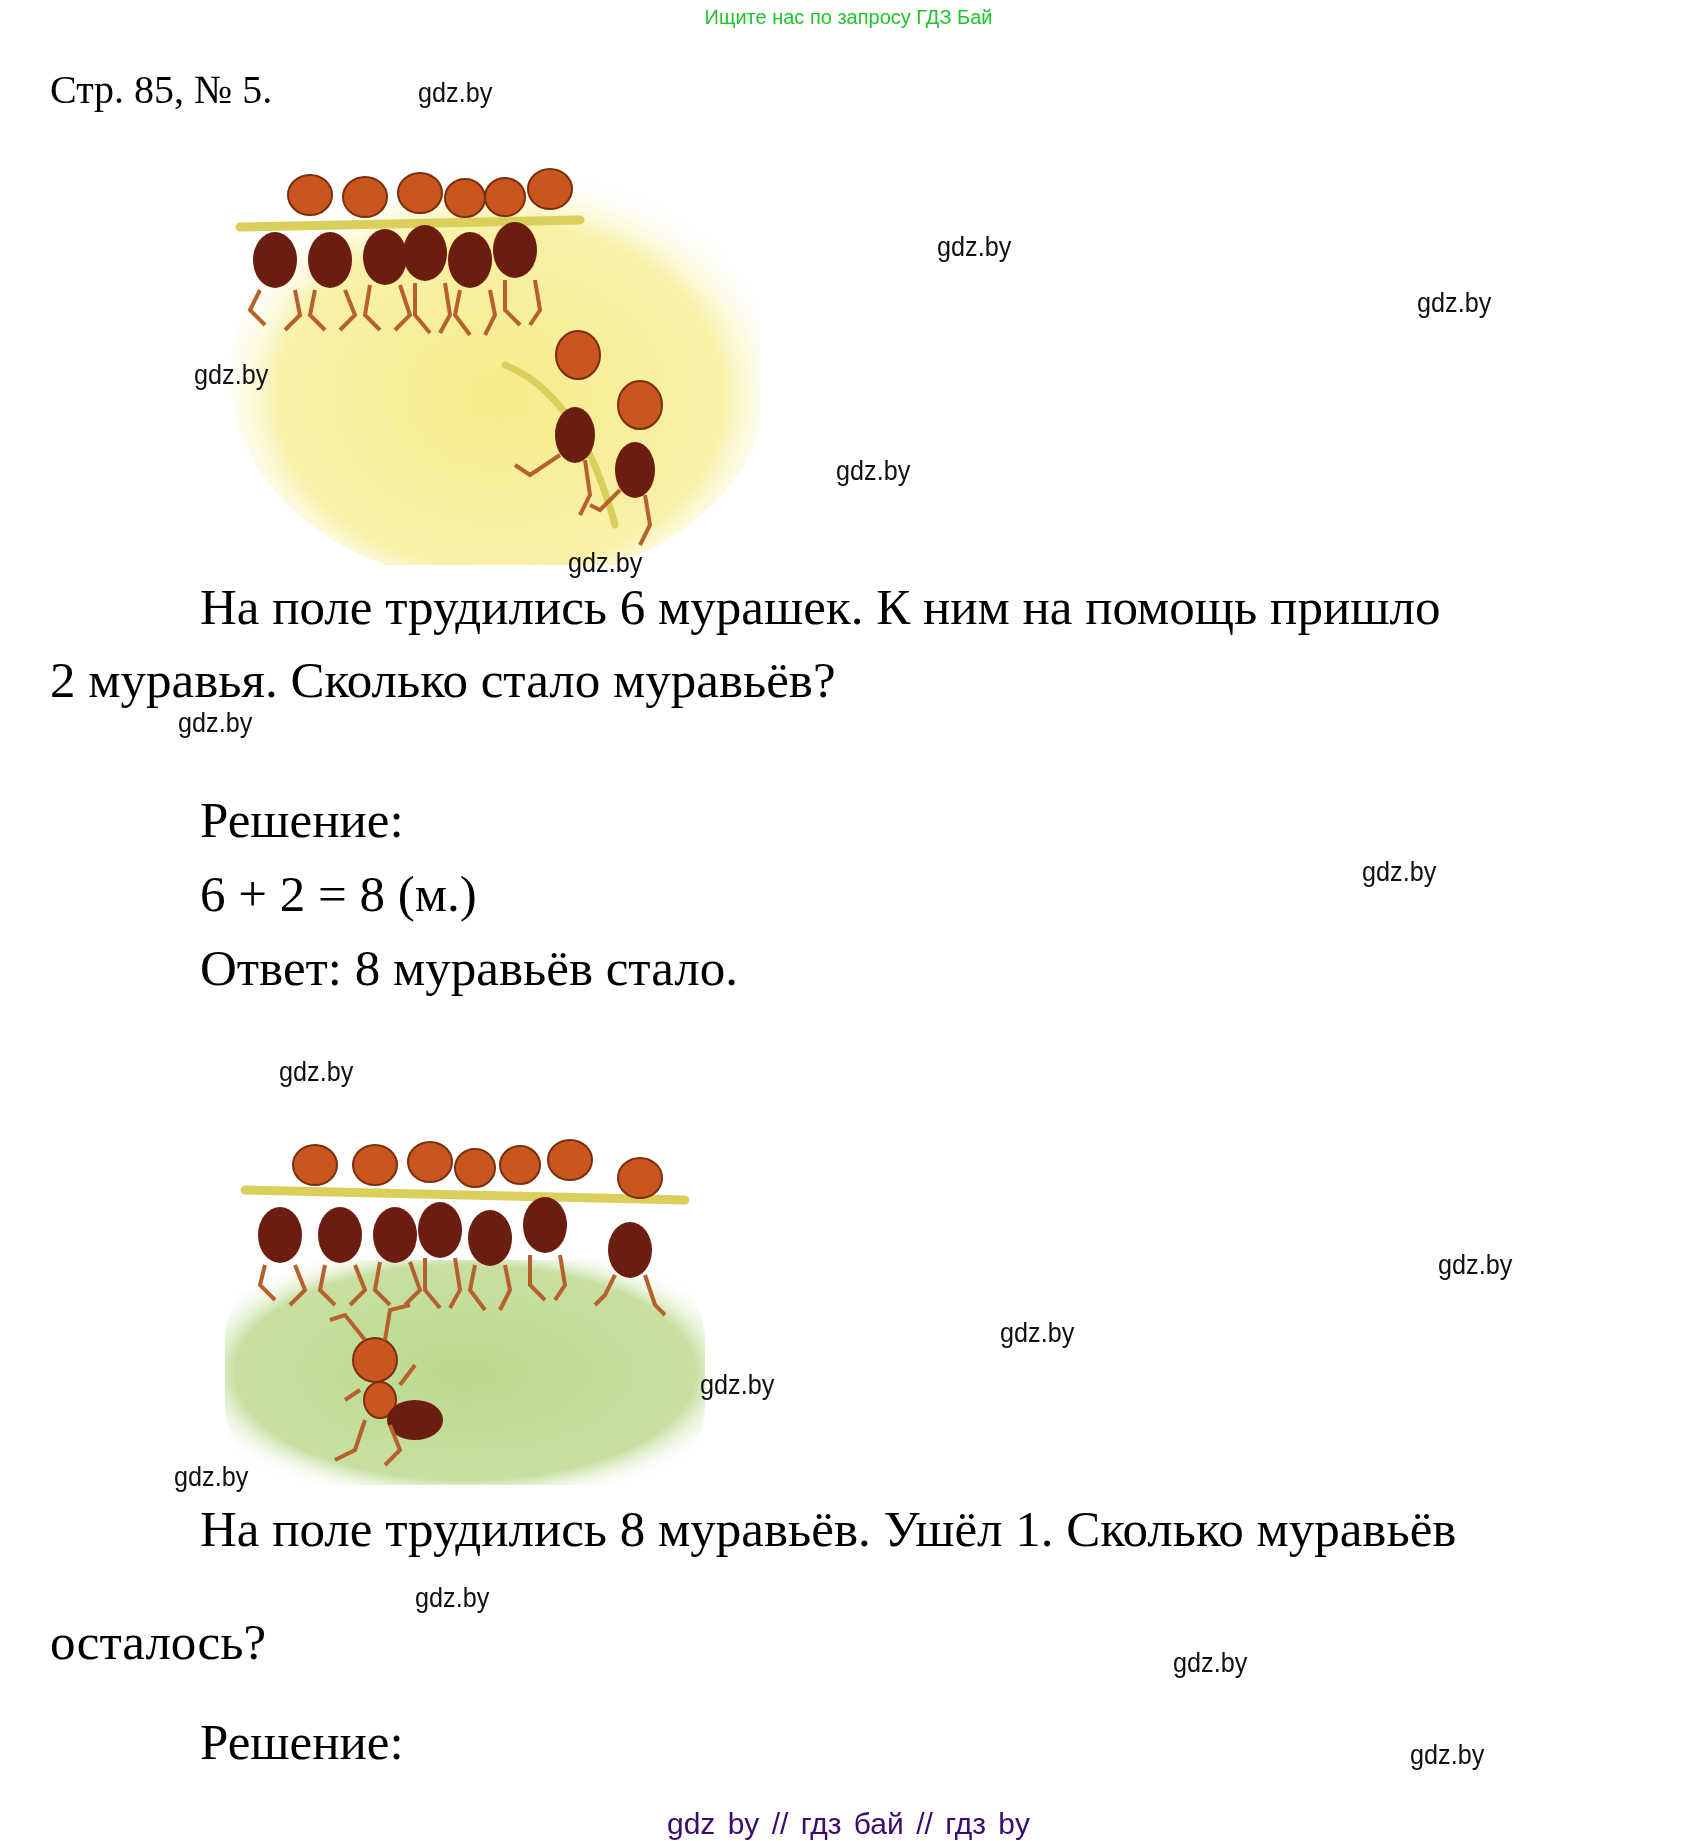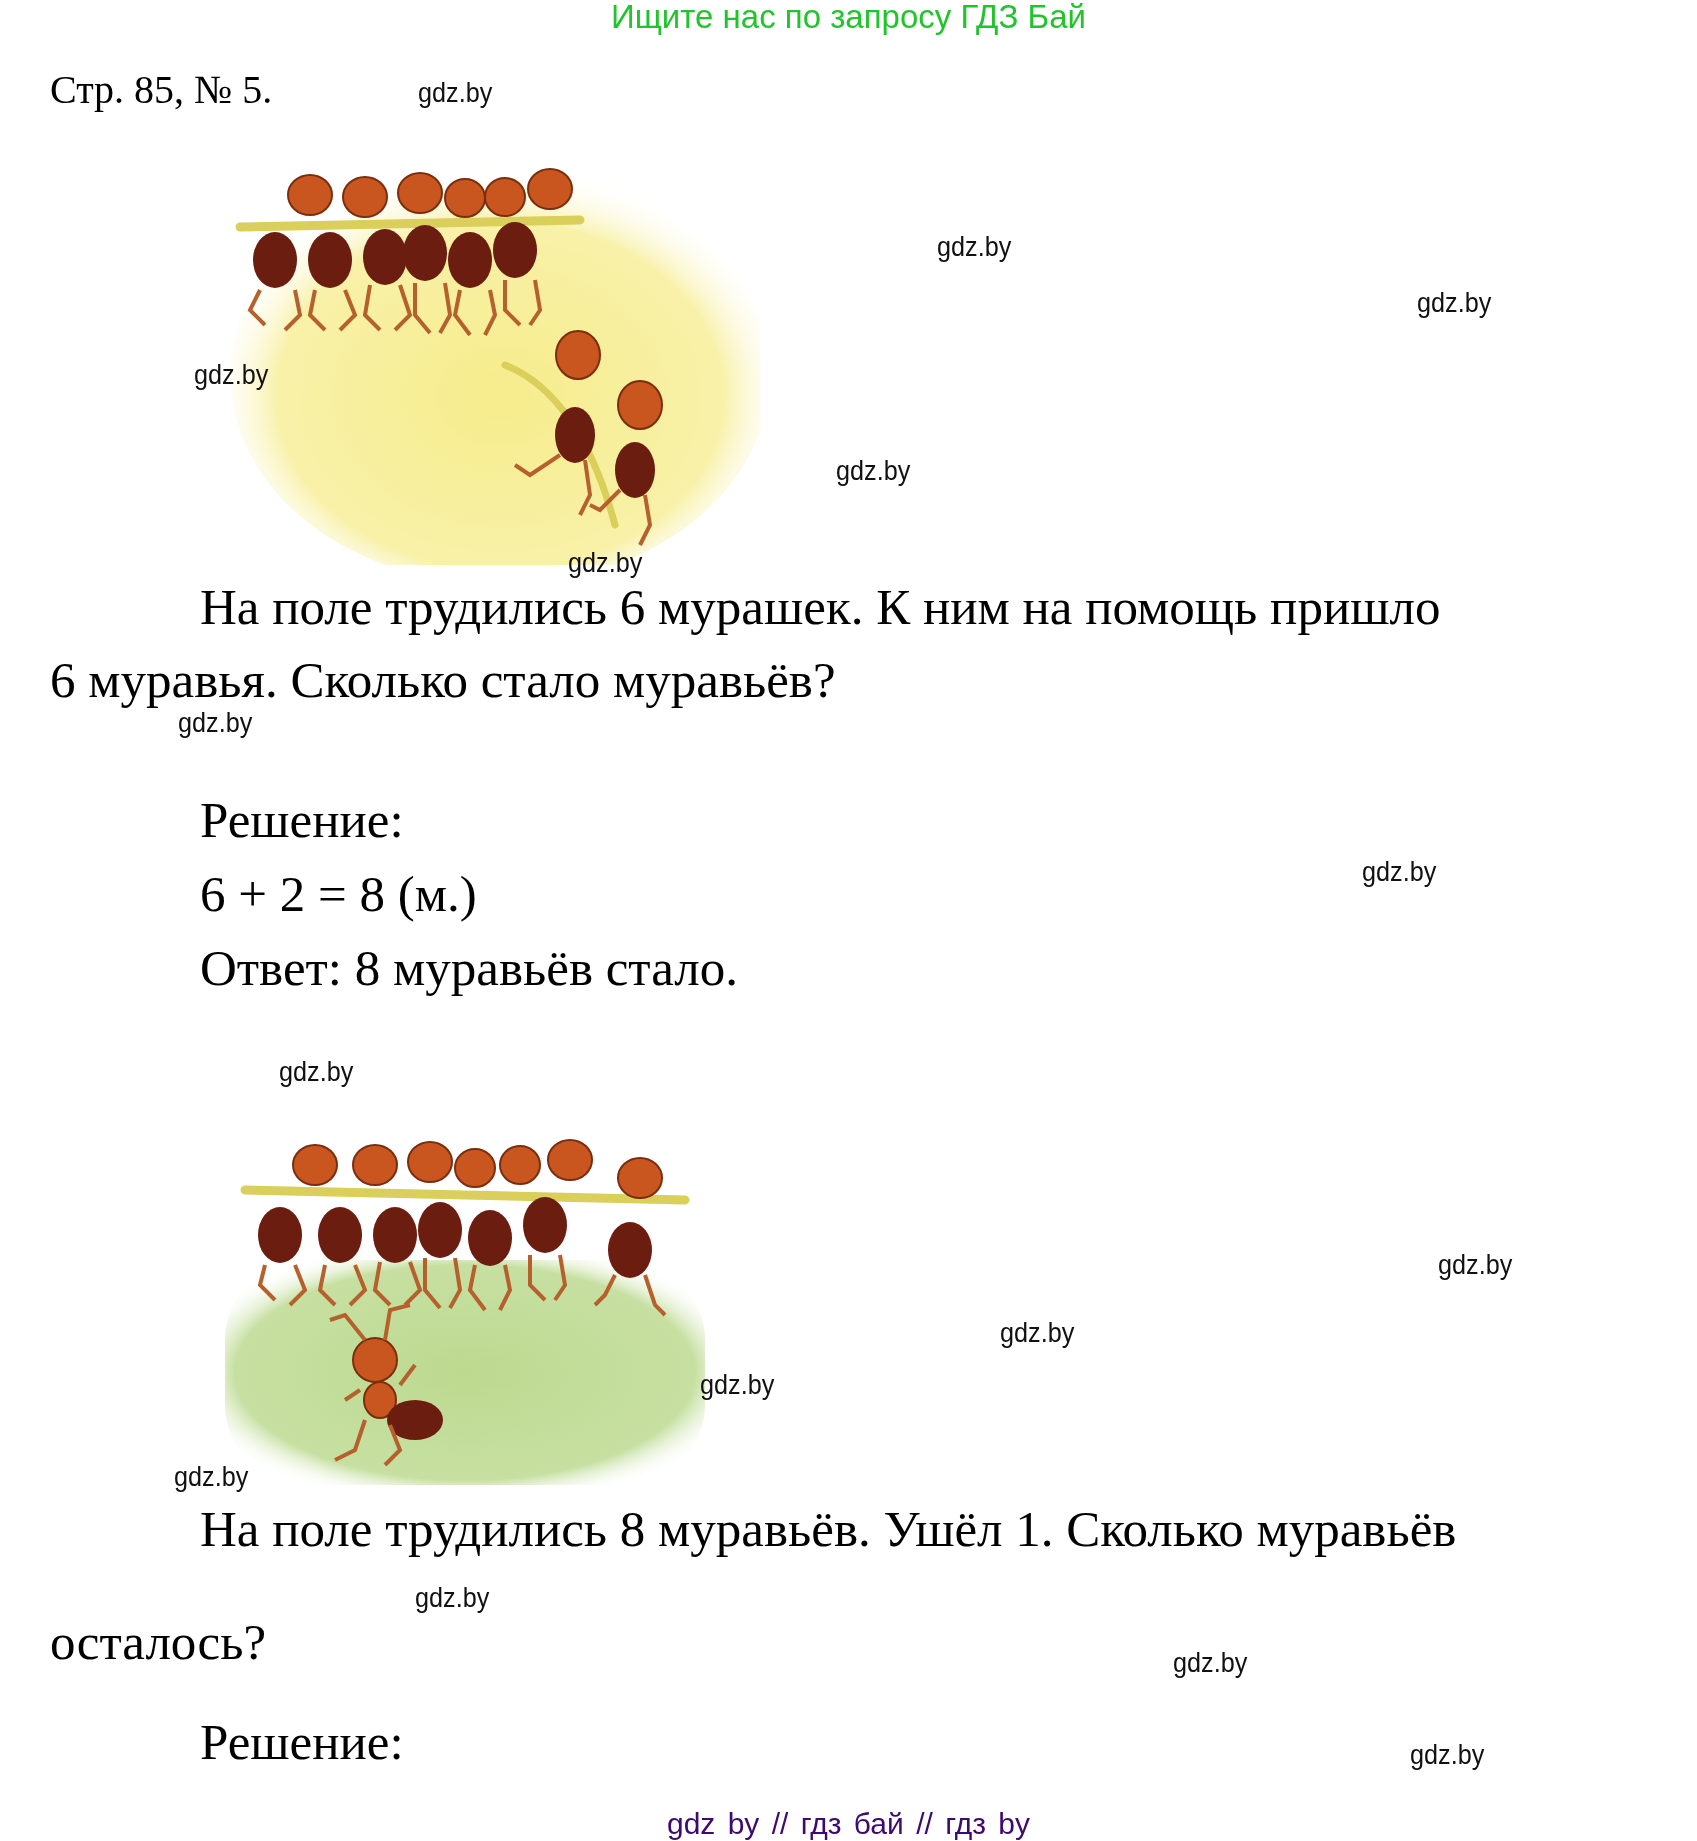--- a/index.html
+++ b/index.html
@@ -4,21 +4,21 @@
   <style>
     html, body { margin: 0; padding: 0; }
     body {
       width: 1697px; height: 1841px; position: relative; overflow: hidden;
       background: #ffffff; color: #000;
       font-family: "Liberation Serif", serif;
     }
     .abs { position: absolute; white-space: nowrap; }
     .top-banner {
       left: 0; width: 1697px; top: 0; text-align: center;
-      font-family: "Liberation Sans", sans-serif; font-size: 33px; color: #22c42e;
+      font-family: "Liberation Sans", sans-serif; font-size: 20px; color: #22c42e;
       line-height: 34px;
     }
     .heading { left: 50px; top: 58px; font-size: 40px; line-height: 64px; }
     .para { font-size: 51px; line-height: 64px; }
     .wm {
       font-family: "Liberation Sans", sans-serif; font-size: 28px; color: #111;
       line-height: 30px; transform: scaleX(0.9); transform-origin: left top;
     }
     .footer {
       left: 0; width: 1697px; top: 1808px; text-align: center;
@@ -82,21 +82,21 @@
       <ellipse cx="435" cy="345" rx="20" ry="28"></ellipse>
     </g>
     <g stroke="#b5602d" stroke-width="4" fill="none">
       <path d="M360 330 L330 350 L315 340 M385 335 L390 370 L380 390"></path>
       <path d="M420 365 L400 385 L390 380 M445 370 L450 400 L440 420"></path>
     </g>
   </svg>
 </div>
 
 <div class="abs para" style="left:200px; top:575px;">На поле трудились 6 мурашек. К ним на помощь пришло</div>
-<div class="abs para" style="left:50px; top:648px;">6 муравья. Сколько стало муравьёв?</div>
+<div class="abs para" style="left:50px; top:648px;">2 муравья. Сколько стало муравьёв?</div>
 
 <div class="abs para" style="left:200px; top:788px;">Решение:</div>
 <div class="abs para" style="left:200px; top:862px;">6 + 2 = 8 (м.)</div>
 <div class="abs para" style="left:200px; top:936px;">Ответ: 8 муравьёв стало.</div>
 
 <div class="illus" style="left:215px; top:1090px; width:520px; height:400px;">
   <svg width="520" height="400" viewBox="0 0 520 400">
     <defs>
       <radialGradient id="grn" cx="50%" cy="50%" r="60%">
         <stop offset="0%" stop-color="#bcd98f"></stop>

